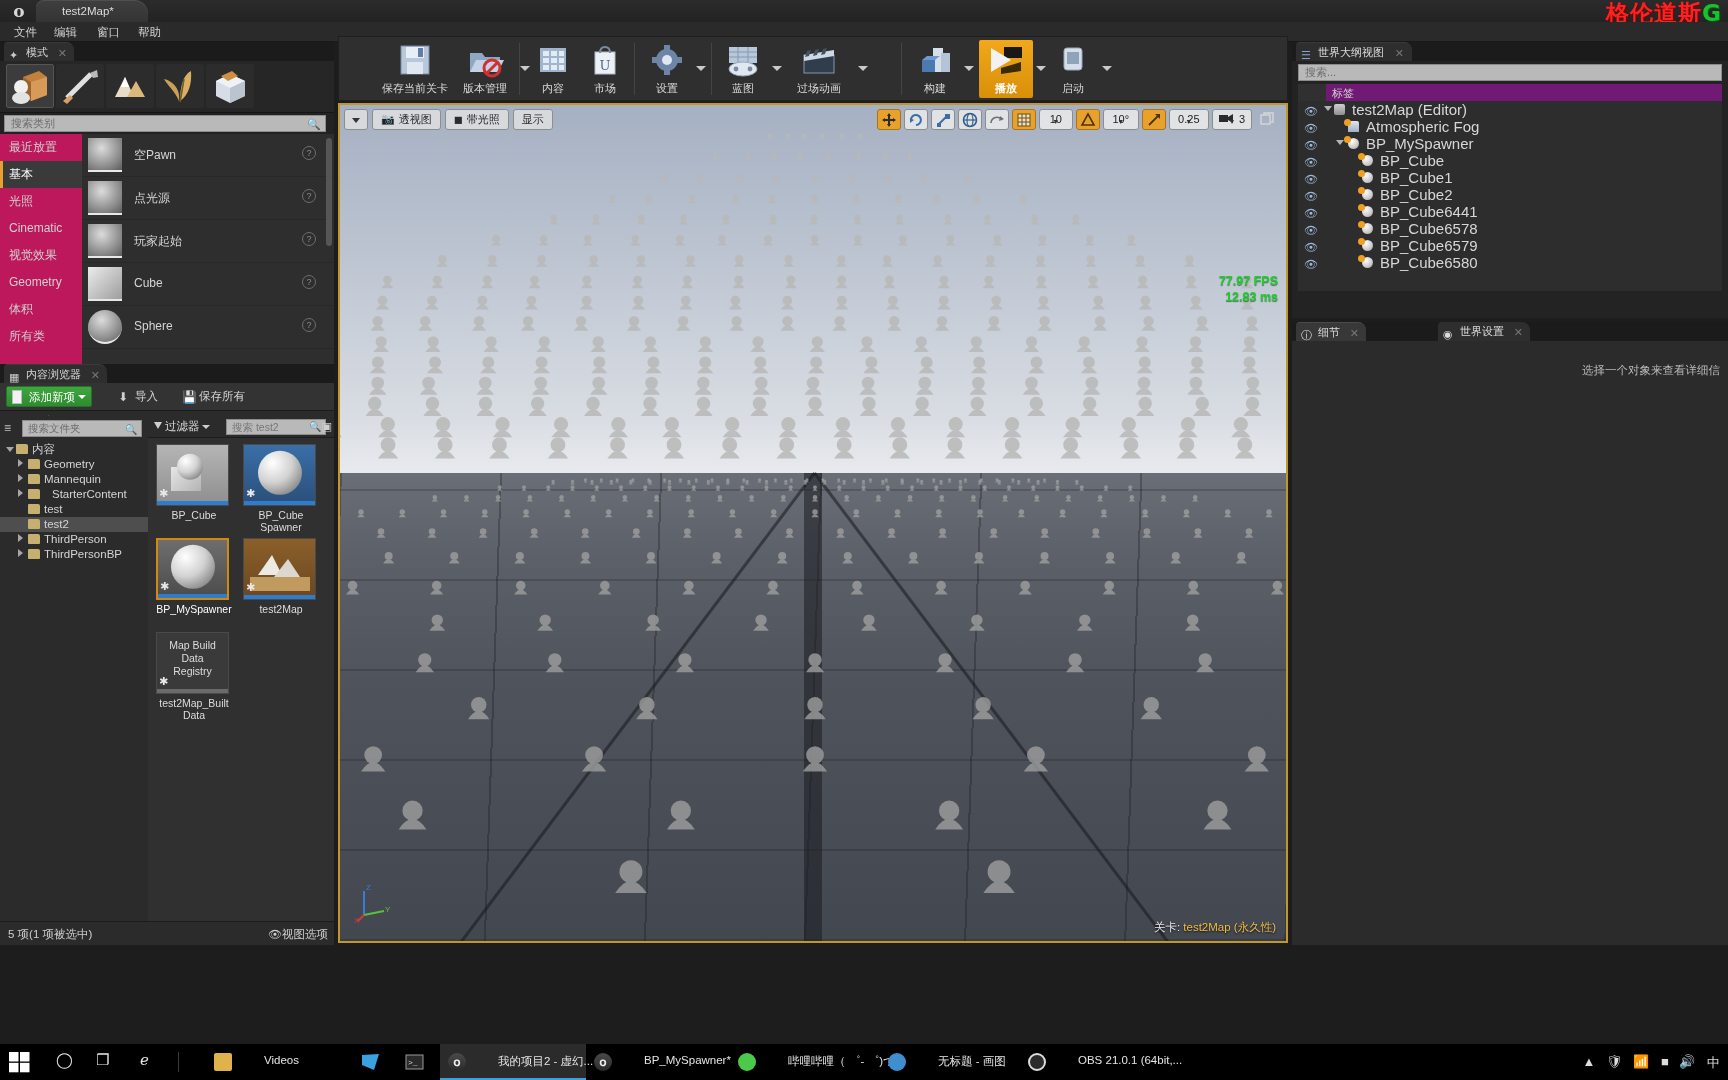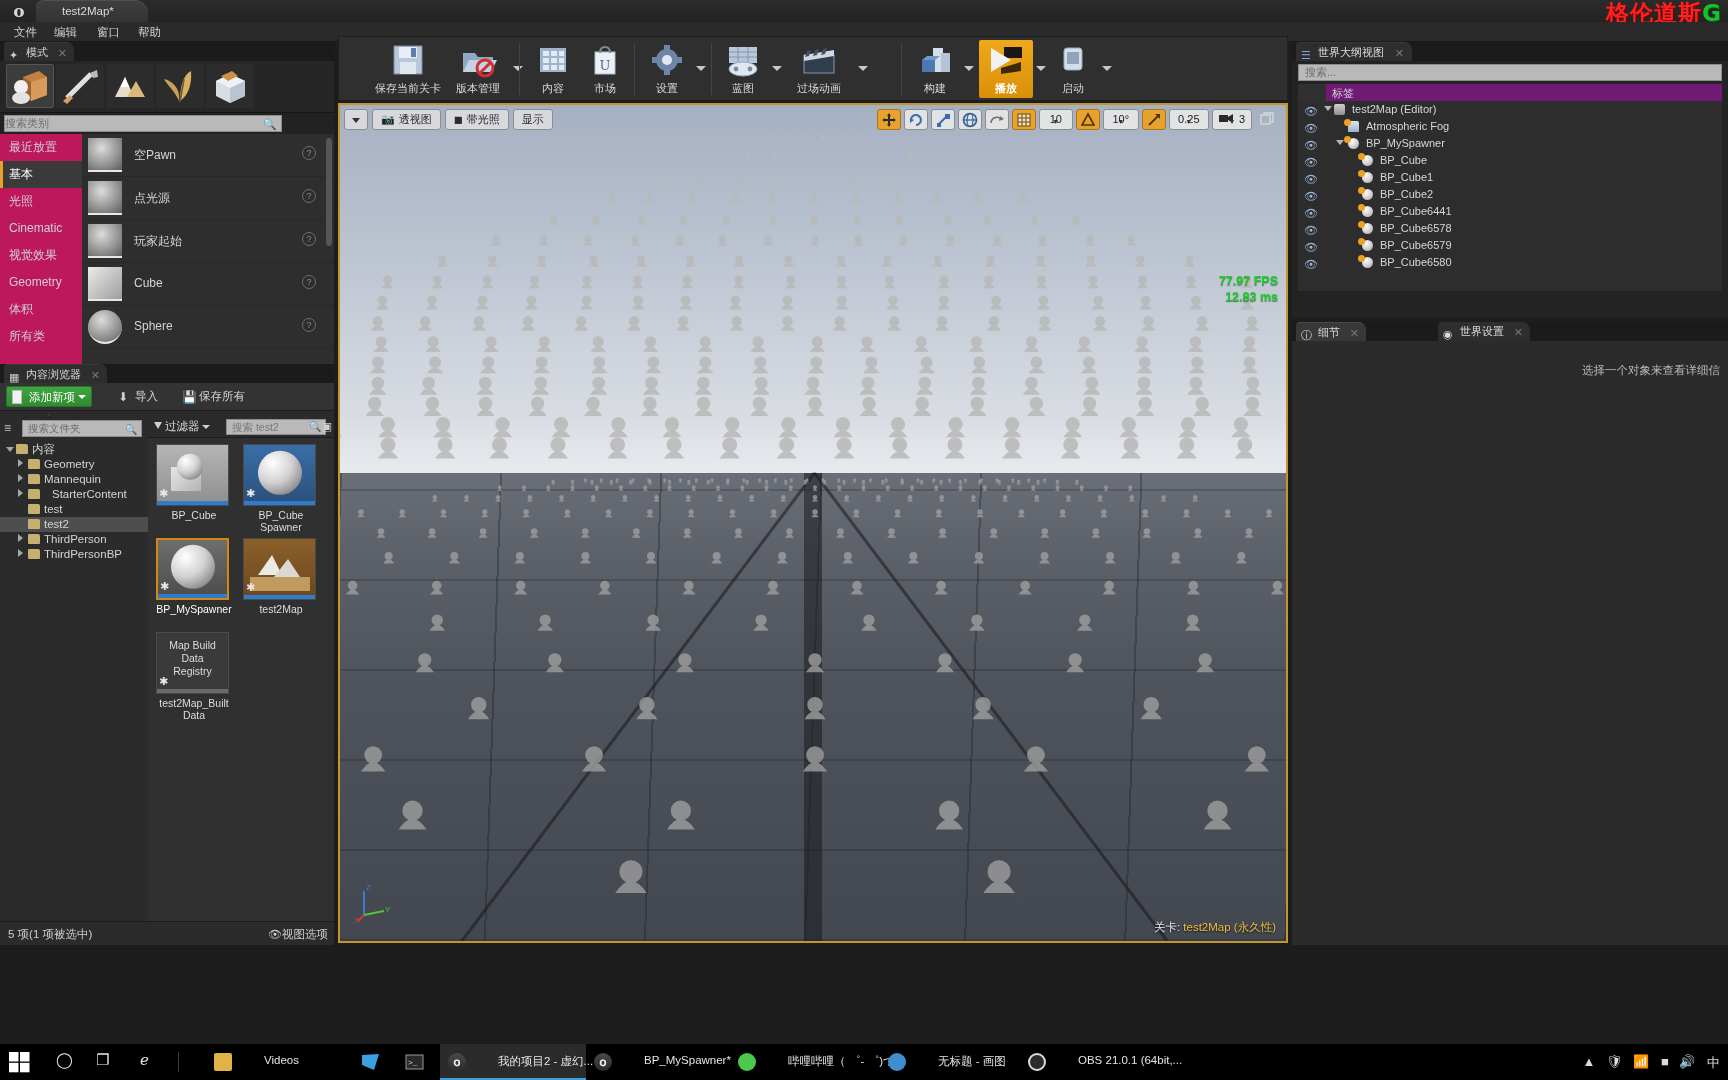--- a/index.html
+++ b/index.html
@@ -71,23 +71,23 @@
   }
   .mb {
     position: absolute; top: 3px; width: 48px; height: 44px;
     border: 1px solid transparent; border-radius: 2px;
     background: #2c2c2c;
   }
   .mb.sel { background: #3c3c3c; border-color: #555; }
   .mb .glyph { position: absolute; left: 0; top: 0; width: 46px; height: 42px; }
 
   .search-cat {
-    position: absolute; left: 4px; top: 73px; width: 278px; height: 17px;
+    position: absolute; left: 4px; top: 73px; width: 322px; height: 17px;
     background: #b9b9b9; border: 1px solid #8c8c8c;
-    font-size: 11px; color: #6d6d6d; line-height: 15px;
+    font-size: 11px; color: #6d6d6d; padding-left: 6px; line-height: 15px;
   }
   .search-cat .mag { position: absolute; right: 4px; top: 1px; color: #555; font-size: 11px; }
 
   .cat-list {
     position: absolute; left: 0; top: 92px; width: 82px; height: 230px;
     background: #be185d;
   }
   .cat-item {
     position: relative; height: 27px; line-height: 27px;
     padding-left: 9px; color: #d0d0d0; font-size: 12px;
@@ -321,21 +321,21 @@
   .ol-row .tw { position: absolute; top: 5px; width: 0; height: 0;
     border-left: 4px solid transparent; border-right: 4px solid transparent;
     border-top: 5px solid #b5b5b5; }
   .ol-row .ai { position: absolute; top: 3px; width: 11px; height: 11px; border-radius: 50%;
     background: radial-gradient(circle at 35% 30%, #fff, #cfcfcf 55%, #9a9a9a); }
   .ol-row .ai.ue { background: linear-gradient(#cfcfcf,#8f8f8f); border-radius: 2px; }
   .ol-row .ai.fog { background: linear-gradient(#e0e6ee,#9fb0c4); border-radius: 2px 2px 0 0; }
   .ol-row .ai::after { content: ""; position: absolute; left: -4px; top: -2px;
     width: 7px; height: 7px; background: #f0a020; border-radius: 50%; }
   .ol-row .ai.nobadge::after { display: none; }
-  .ol-row .nm { position: absolute; color: #d7d7d7; font-size: 11px; }
+  .ol-row .nm { position: absolute; color: #d7d7d7; font-size: 15px; }
   .ol-count { position: absolute; left: 6px; top: 251px; width: 424px; height: 20px;
     background: #2d2d2d; color: #d2d2d2; font-size: 11.5px; line-height: 20px; padding-left: 10px; }
 
   
   .details {
     position: absolute; left: 1292px; top: 322px; width: 436px; height: 623px;
     background: #232323;
   }
   .det-tabbar { position: relative; height: 19px; background: #1b1b1b; }
   .det-tab {
@@ -651,21 +651,21 @@
     <div class="cb-status">
       <div class="st">5 项(1 项被选中)</div>
       <div class="vo">
         <span class="eye">👁</span>
         <span>视图选项</span>
       </div>
     </div>
   </div>
 
   <div class="main-toolbar">
-    <div class="tb-group" style="left:31px">
+    <div class="tb-group" style="left:38px">
       <div class="tb-btn" style="width:76px">
         <svg class="ic" width="38" height="34" viewBox="0 0 38 34">
           <rect x="5" y="2" width="28" height="28" fill="#b9c7da" stroke="#7b8a9c"></rect>
           <rect x="10" y="3" width="18" height="11" fill="#e8eef5"></rect>
           <rect x="11" y="18" width="16" height="12" fill="#dfe7f0"></rect>
           <rect x="22" y="4" width="5" height="9" fill="#5f7ea8"></rect>
         </svg>
         <div class="lb">保存当前关卡</div>
       </div>
       <div class="tb-btn" style="width:64px">

